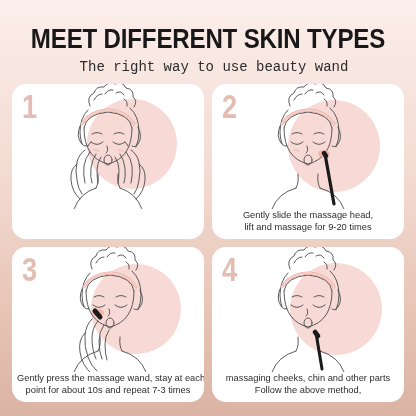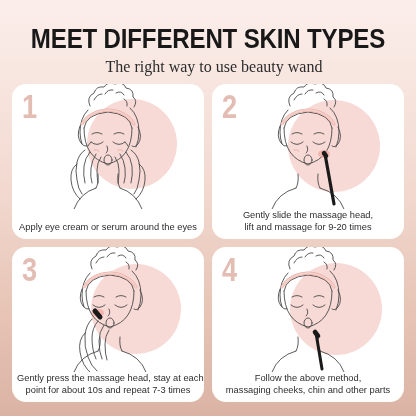--- a/index.html
+++ b/index.html
@@ -41,22 +41,22 @@
     font-size: 28px;
     line-height: 30px;
     letter-spacing: -0.2px;
     color: #181818;
     transform: scaleX(0.86);
     transform-origin: center center;
     white-space: nowrap;
     margin: 0;
   }
   .subtitle {
-    font-family: Liberation Serif, serif;
-    font-size: 16px;
+    font-family: Liberation Mono, monospace;
+    font-size: 14px;
     line-height: 16px;
     color: #2b2b2b;
     margin: 5px 0 0 12px;
     white-space: nowrap;
   }
 
   
   .grid {
     position: absolute;
     top: 84px;
@@ -176,23 +176,20 @@
             <path d="M89 73 q-4 6 -4 13 q0 8 1 13"></path>
             <path d="M65 80 q-7 5 -6 16 q1 12 9 19"></path>
 
             <path d="M119 66 q6 4 8 12 q2 9 0 18 q-1 9 -5 14"></path>
             <path d="M114 68 q5 6 6 14 q1 9 -1 17"></path>
             <path d="M108 70 q4 6 5 14 q1 9 -1 15"></path>
             <path d="M103 73 q4 6 4 13 q0 8 -1 13"></path>
             <path d="M127 80 q7 5 6 16 q-1 12 -9 19"></path>
           </g>
         </svg>
-      </div>
-      <div class="caption">
-        <span class="line">Apply eye cream or serum around the eyes</span>
       </div>
     </div>
 
     <div class="panel">
       <div class="step-num">2</div>
       <div class="art">
         <svg width="192" height="125" viewBox="0 0 192 125" xmlns="http://www.w3.org/2000/svg">
           <circle cx="122" cy="62" r="46" fill="#f7d9d6"></circle>
           <g fill="none" stroke="#4a4a4a" stroke-width="0.9" stroke-linecap="round" stroke-linejoin="round">
             <path d="M78 22 q-4 -9 4 -13 q2 -7 10 -6 q4 -6 11 -3 q8 -3 11 4 q8 1 7 9 q5 4 1 10"></path>
@@ -273,21 +270,21 @@
           <g fill="none" stroke="#4a4a4a" stroke-width="0.9" stroke-linecap="round" stroke-linejoin="round">
             <path d="M80 72 q-6 6 -7 16 q-1 12 3 22 q3 9 9 14"></path>
             <path d="M86 74 q-6 7 -6 17 q0 12 4 21"></path>
             <path d="M92 78 q-5 7 -5 16 q0 11 3 18"></path>
             <path d="M97 83 q-4 6 -4 14 q0 10 2 16"></path>
             <path d="M73 86 q-7 7 -5 19 q2 14 12 22"></path>
           </g>
         </svg>
       </div>
       <div class="caption">
-        <span class="line">Gently press the massage head, stay at each</span>
+        <span class="line">Gently press the massage wand, stay at each</span>
         <span class="line">point for about 10s and repeat 7-3 times</span>
       </div>
     </div>
 
     <div class="panel">
       <div class="step-num">4</div>
       <div class="art">
         <svg width="192" height="125" viewBox="0 0 192 125" xmlns="http://www.w3.org/2000/svg">
           <circle cx="124" cy="62" r="46" fill="#f7d9d6"></circle>
           <g fill="none" stroke="#4a4a4a" stroke-width="0.9" stroke-linecap="round" stroke-linejoin="round">
@@ -316,19 +313,19 @@
             <path d="M108 104 q18 5 24 21"></path>
           </g>
 
           <g>
             <path d="M104 86 L110 122" stroke="#1a1a1a" stroke-width="3" stroke-linecap="round"></path>
             <path d="M103 85 L106 89" stroke="#1a1a1a" stroke-width="4.6" stroke-linecap="round"></path>
           </g>
         </svg>
       </div>
       <div class="caption">
+        <span class="line">massaging cheeks, chin and other parts</span>
         <span class="line">Follow the above method,</span>
-        <span class="line">massaging cheeks, chin and other parts</span>
       </div>
     </div>
 
   </div>
 </div>
 
 </body></html>

